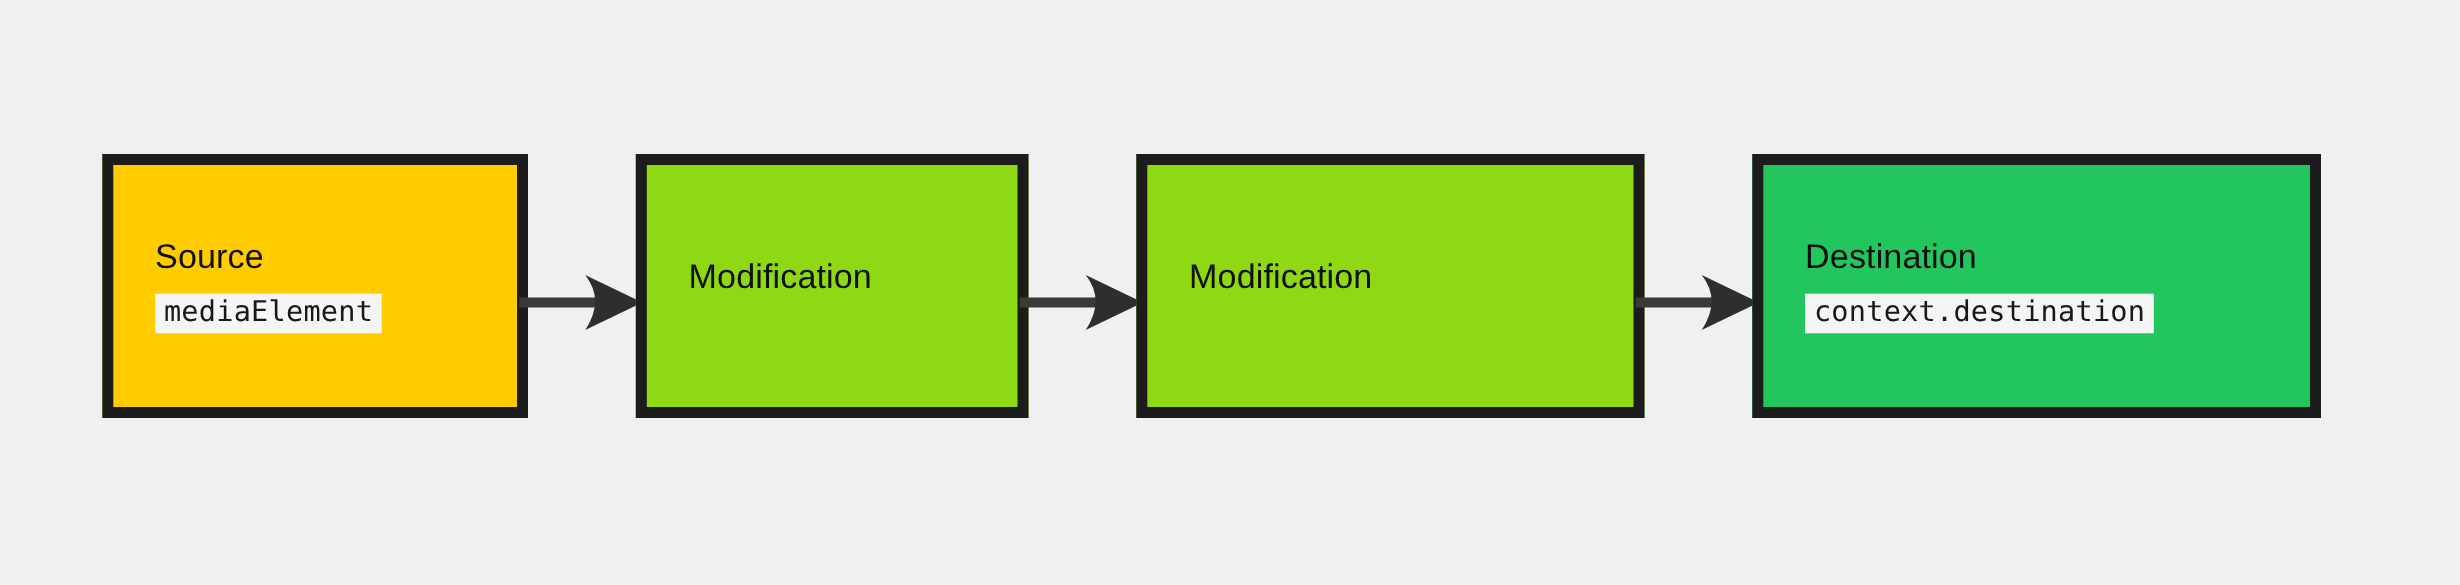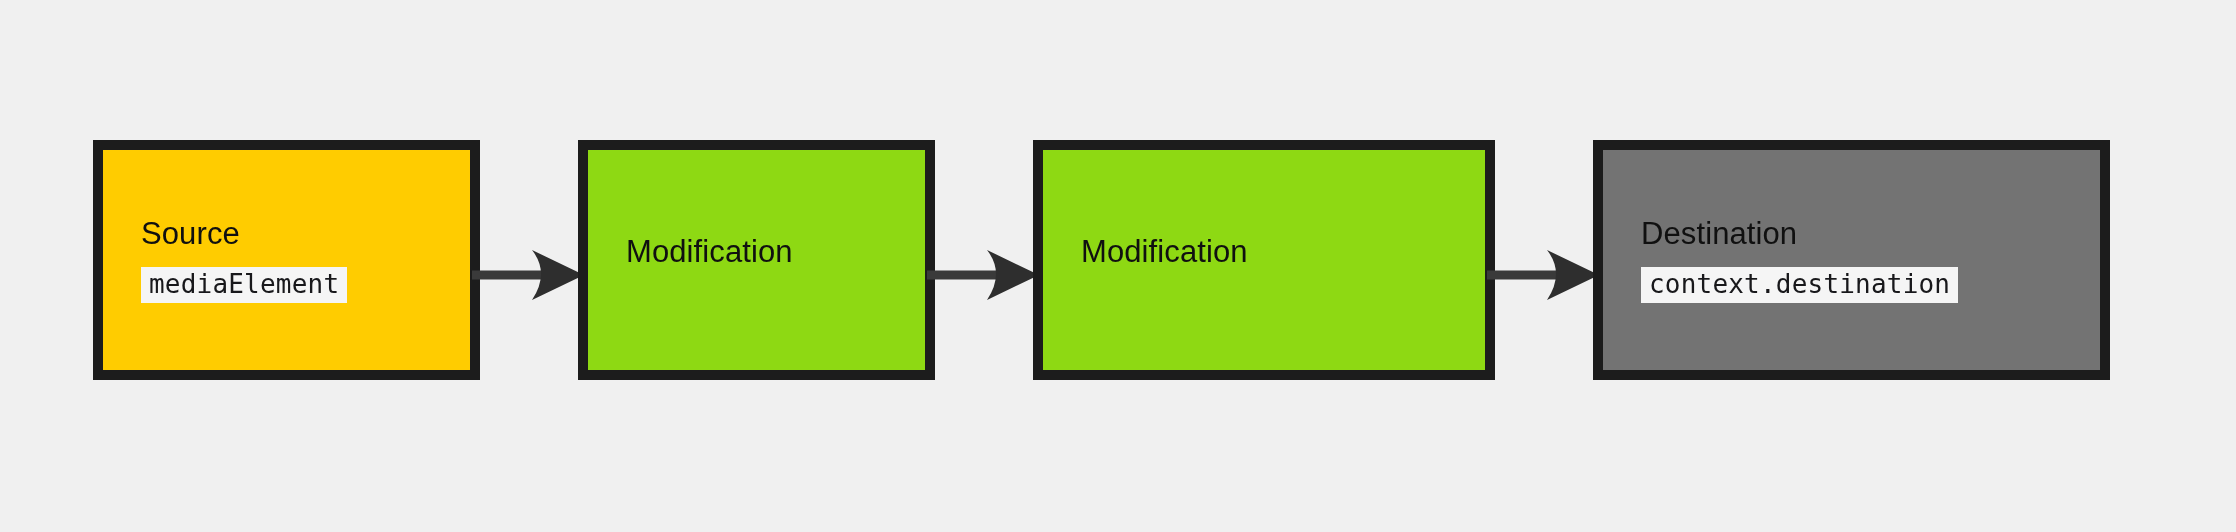--- a/index.html
+++ b/index.html
@@ -54,21 +54,21 @@
     background: #f5f5f5;
     padding: 2px 8px 3px 8px;
     white-space: nowrap;
     letter-spacing: 0.2px;
   }
 
   
   #node-source       { left: 93px;   width: 387px;  background: #ffcc00; }
   #node-gain         { left: 578px;  width: 357px;  background: #8ed913; }
   #node-panner       { left: 1033px; width: 462px;  background: #8ed913; }
-  #node-destination  { left: 1593px; width: 517px;  background: #737373; }
+  #node-destination  { left: 1593px; width: 517px;  background: #22c55e; }
 
   
   .edge {
     position: absolute;
     top: 240px;
     height: 70px;
     pointer-events: none;
   }
   #edge-1 { left: 470px;  width: 118px; }
   #edge-2 { left: 925px;  width: 118px; }

